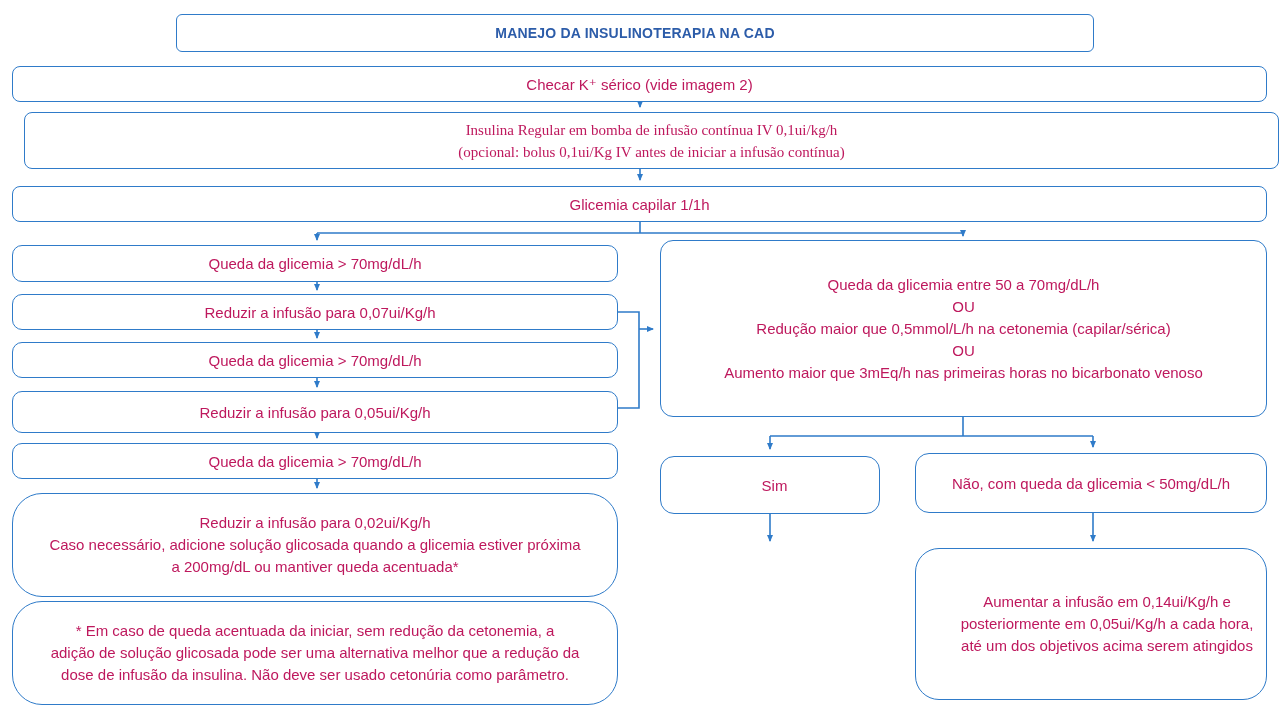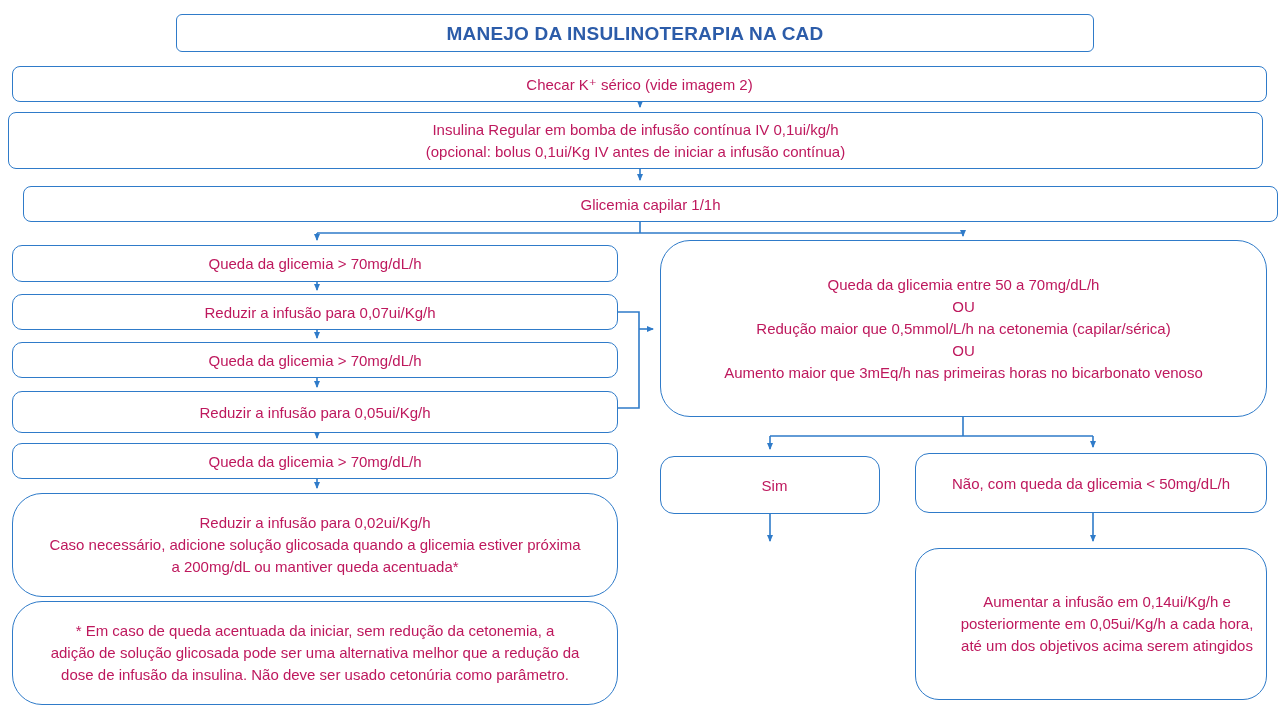--- a/index.html
+++ b/index.html
@@ -33,21 +33,21 @@
     display: flex;
     align-items: center;
     justify-content: center;
     text-align: center;
     white-space: pre-line;
     padding: 2px 14px;
   }
   .node.title-box {
     border-radius: 6px;
     font-weight: bold;
-    font-size: 19px;
+    font-size: 14px;
     color: #2c5ca9;
     letter-spacing: 0.2px;
   }
   .node.wide { border-radius: 8px; }
   .node.soft { border-radius: 30px; }
   .node.big  { border-radius: 30px; line-height: 22px; }
   .node.result { border-radius: 24px; line-height: 22px; padding: 2px 10px; }
 </style>
 </head>
 <body>
@@ -85,44 +85,44 @@
 
       <path d="M770,514 V541" marker-end="url(#arrow)"></path>
       <path d="M1093,513 V541" marker-end="url(#arrow)"></path>
     </g>
   </svg>
 
   <div class="node title-box" style="left:176px; top:14px; width:918px; height:38px;">MANEJO DA INSULINOTERAPIA NA CAD</div>
 
   <div class="node wide" style="left:12px; top:66px; width:1255px; height:36px;">Checar K⁺ sérico (vide imagem 2)</div>
 
-  <div class="node wide" style="left:8px; top:112px; width:1255px; height:57px; line-height:22px;">Insulina Regular em bomba de infusão contínua IV 0,1ui/kg/h
+  <div class="node wide" style="left:24px; top:112px; width:1255px; height:57px; line-height:22px;font-family:Liberation Serif, serif;">Insulina Regular em bomba de infusão contínua IV 0,1ui/kg/h
 (opcional: bolus 0,1ui/Kg IV antes de iniciar a infusão contínua)</div>
 
-  <div class="node wide" style="left:12px; top:186px; width:1255px; height:36px;margin-left:11px;">Glicemia capilar 1/1h</div>
+  <div class="node wide" style="left:12px; top:186px; width:1255px; height:36px;">Glicemia capilar 1/1h</div>
 
   <div class="node" style="left:12px; top:245px; width:606px; height:37px;">Queda da glicemia &gt; 70mg/dL/h</div>
 
   <div class="node" style="left:12px; top:294px; width:606px; height:36px;padding-left:24px;">Reduzir a infusão para 0,07ui/Kg/h</div>
 
   <div class="node" style="left:12px; top:342px; width:606px; height:36px;">Queda da glicemia &gt; 70mg/dL/h</div>
 
   <div class="node" style="left:12px; top:391px; width:606px; height:42px;">Reduzir a infusão para 0,05ui/Kg/h</div>
 
   <div class="node" style="left:12px; top:443px; width:606px; height:36px;">Queda da glicemia &gt; 70mg/dL/h</div>
 
   <div class="node soft" style="left:12px; top:493px; width:606px; height:104px; line-height:22px;">Reduzir a infusão para 0,02ui/Kg/h
 Caso necessário, adicione solução glicosada quando a glicemia estiver próxima
 a 200mg/dL ou mantiver queda acentuada*</div>
 
   <div class="node soft" style="left:12px; top:601px; width:606px; height:104px; line-height:22px;">* Em caso de queda acentuada da iniciar, sem redução da cetonemia, a
 adição de solução glicosada pode ser uma alternativa melhor que a redução da
 dose de infusão da insulina. Não deve ser usado cetonúria como parâmetro.</div>
 
-  <div class="node big" style="left:660px; top:240px; width:607px; height:177px;">Queda da glicemia entre 50 a 70mg/dL/h
+  <div class="node big" style="left:660px; top:240px; width:607px; height:177px;border-radius:13px;">Queda da glicemia entre 50 a 70mg/dL/h
 OU
 Redução maior que 0,5mmol/L/h na cetonemia (capilar/sérica)
 OU
 Aumento maior que 3mEq/h nas primeiras horas no bicarbonato venoso</div>
 
   <div class="node" style="left:660px; top:456px; width:220px; height:58px; border-radius:14px;padding-left:23px;">Sim</div>
 
   <div class="node" style="left:915px; top:453px; width:352px; height:60px; border-radius:14px;">Não, com queda da glicemia &lt; 50mg/dL/h</div>
 
 

